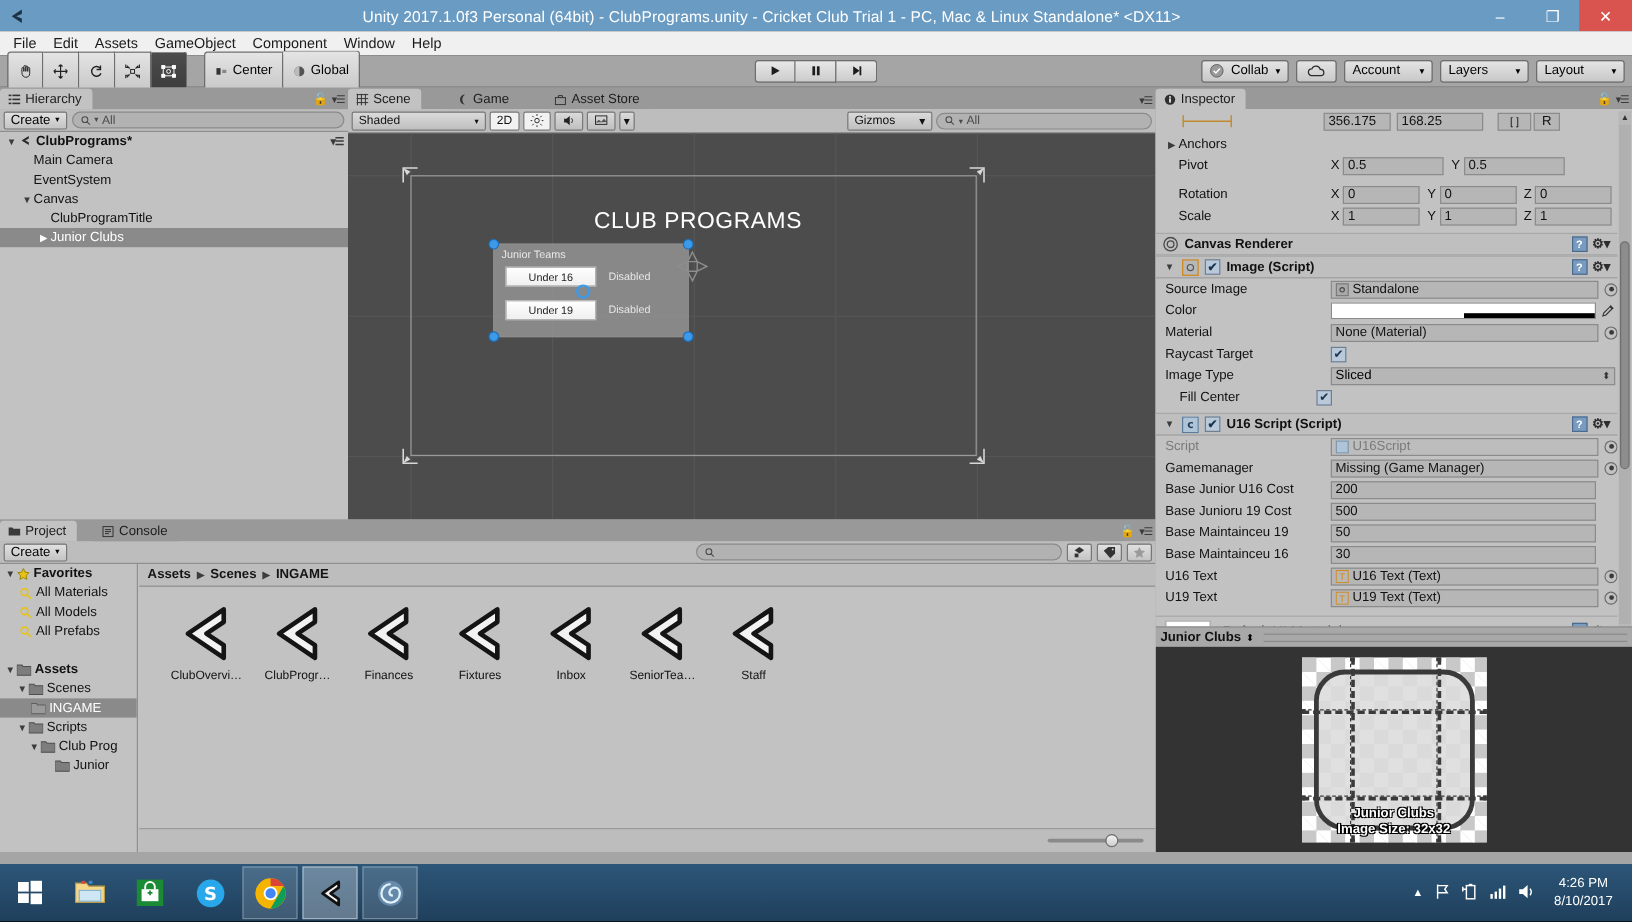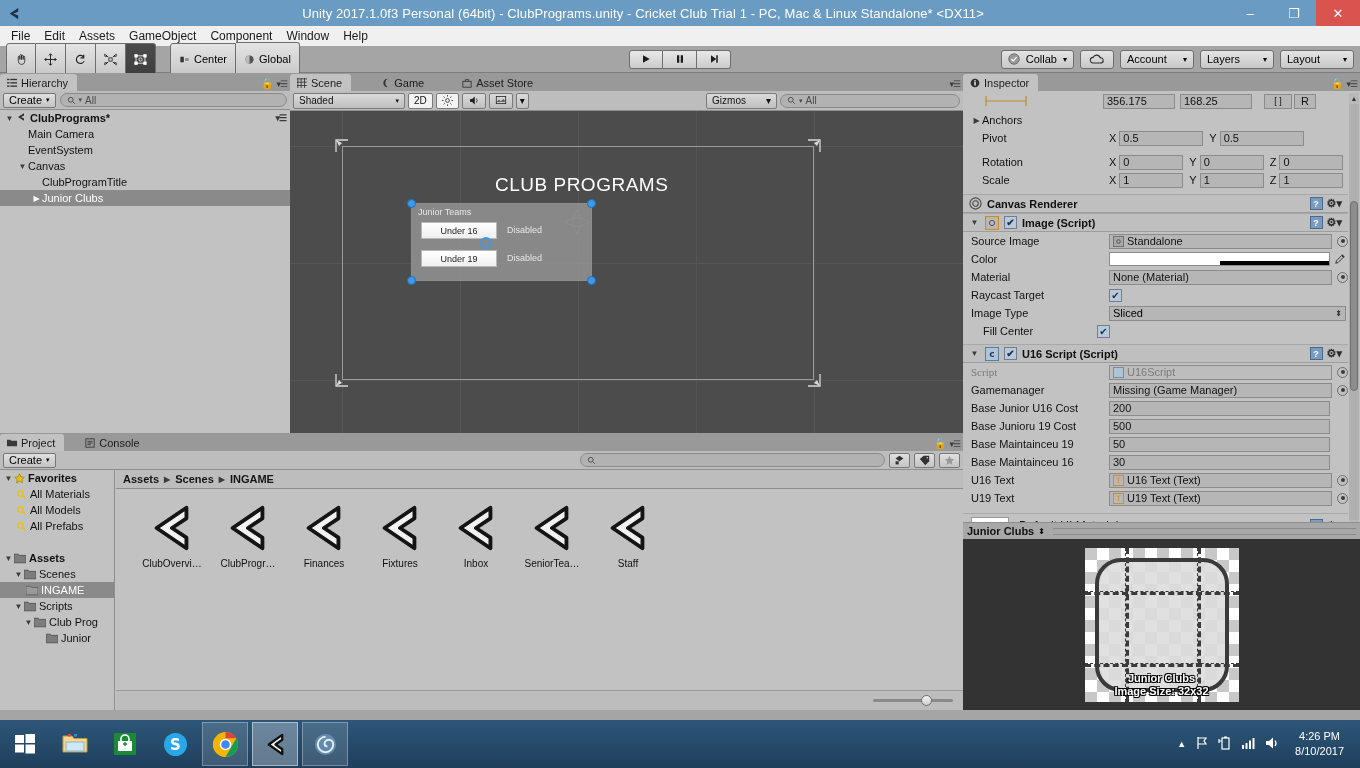--- a/index.html
+++ b/index.html
@@ -156,21 +156,21 @@
   .canvas-rect {
     position: absolute; left: 52px; top: 35px; width: 472px; height: 234px;
     border: 1px solid #9a9a9a;
   }
   .club-title {
     position: absolute; left: 205px; top: 63px;
     color: #ffffff; font-size: 19px; letter-spacing: .5px;
     font-family: "Liberation Sans", sans-serif;
   }
   .junior-panel {
-    position: absolute; left: 121px; top: 92px; width: 181px; height: 78px;
+    position: absolute; left: 121px; top: 92px; width: 163px; height: 78px;
     background: rgba(150,150,150,.82); border: 1px solid #8d8d8d;
   }
   .jp-title { position: absolute; left: 6px; top: 3px; font-size: 9px; color: #e8e8e8; }
   .jp-btn {
     position: absolute; left: 9px; width: 76px; height: 17px;
     background: linear-gradient(#ffffff,#efefef); border: 1px solid #b8b8b8;
     display: flex; align-items: center; justify-content: center;
     font-size: 9px; color: #1c1c1c;
   }
   .jp-lbl { position: absolute; left: 95px; font-size: 9px; color: #e6e6e6; }
@@ -221,21 +221,21 @@
   
   #inspector { left: 963px; top: 73px; width: 397px; height: 637px; }
   .insp-body {
     position: absolute; top: 18px; left: 0; right: 0; bottom: 0;
     background: #c2c2c2; overflow: hidden;
   }
   .insp-scroll { position: absolute; left: 0; top: 0; right: 12px; bottom: 177px; overflow: hidden; }
   .frow { height: 18px; display: flex; align-items: center; padding-left: 8px; }
   .flabel { width: 138px; font-size: 11px; color: #111; }
   .flabel.indent { padding-left: 12px; width: 126px; }
-  .flabel.dim { color: #7a7a7a; font-family: Liberation Serif, serif; }
+  .flabel.dim { color: #7a7a7a; }
   .finput {
     height: 15px; background: #b6b6b6; border: 1px solid #8b8b8b;
     display: flex; align-items: center; padding: 0 3px; font-size: 11px; color: #111;
   }
   .finput.grey { background: #bdbdbd; color: #7b7b7b; }
   .axis { font-size: 11px; color: #111; margin: 0 3px 0 0; }
   .objfield { flex: 1; margin-right: 2px; }
   .radio-dot {
     width: 11px; height: 11px; border-radius: 50%; border: 1px solid #6d6d6d;
     display: inline-flex; align-items: center; justify-content: center; margin-left: 3px;
@@ -862,21 +862,21 @@
     <div class="insp-body">
       <div class="insp-scroll">
 
         <div class="frow" style="height:20px">
           <div style="width:70px;display:flex;align-items:center;justify-content:center">
             <svg width="46" height="12" viewBox="0 0 46 12">
                 <path d="M3 1v10M43 1v10M3 6h40" stroke="#c08a2e" stroke-width="1.2" fill="none"></path>
               </svg>
           </div>
           <div style="width:62px"></div>
-          <div class="finput" style="width:72px">356.175</div>
+          <div class="finput" style="width:56px">356.175</div>
           <div class="finput" style="width:72px;margin-left:5px">168.25</div>
           <div style="margin-left:12px;display:flex;gap:2px">
             <div class="finput" style="width:28px;justify-content:center;font-size:9px">[ ]</div>
             <div class="finput" style="width:22px;justify-content:center">R</div>
           </div>
         </div>
 
         <div class="frow">
           <span class="tri">▶</span>
           <span class="flabel">Anchors</span>

